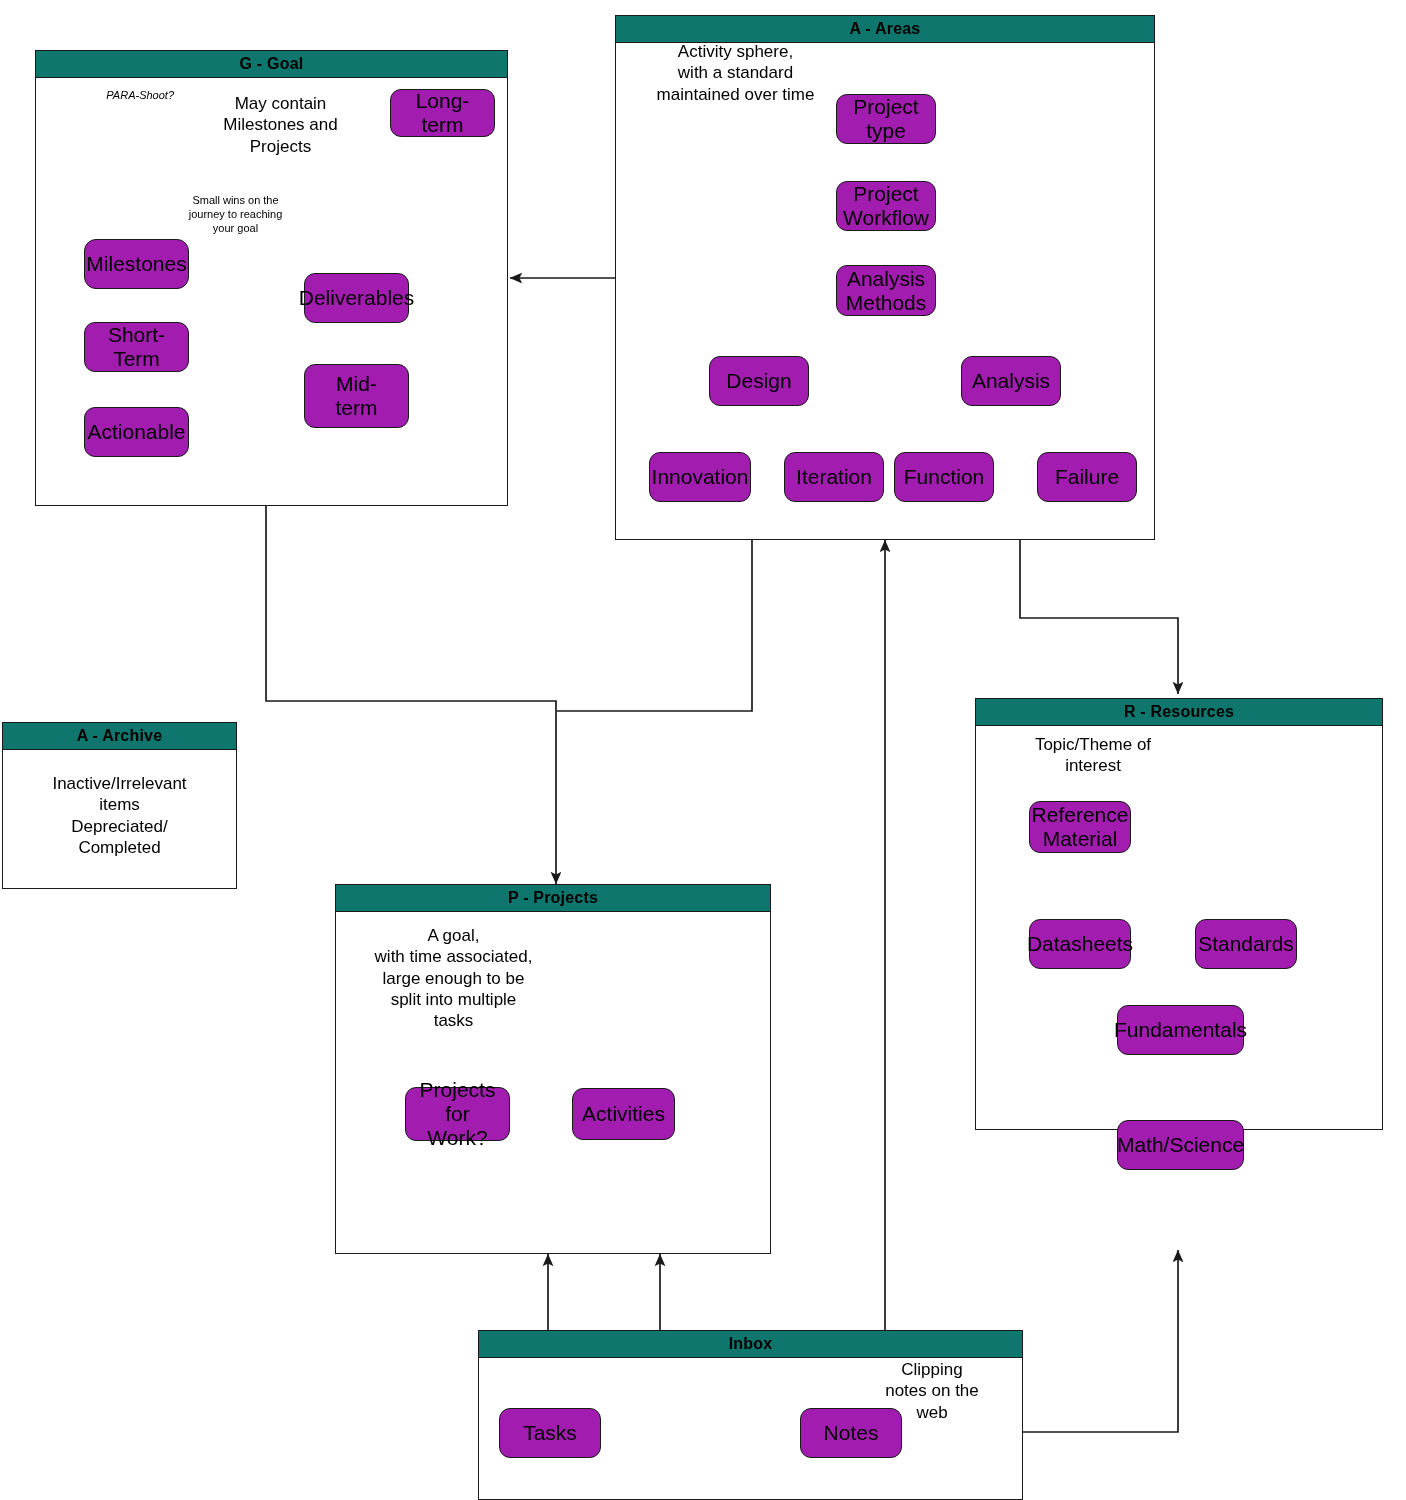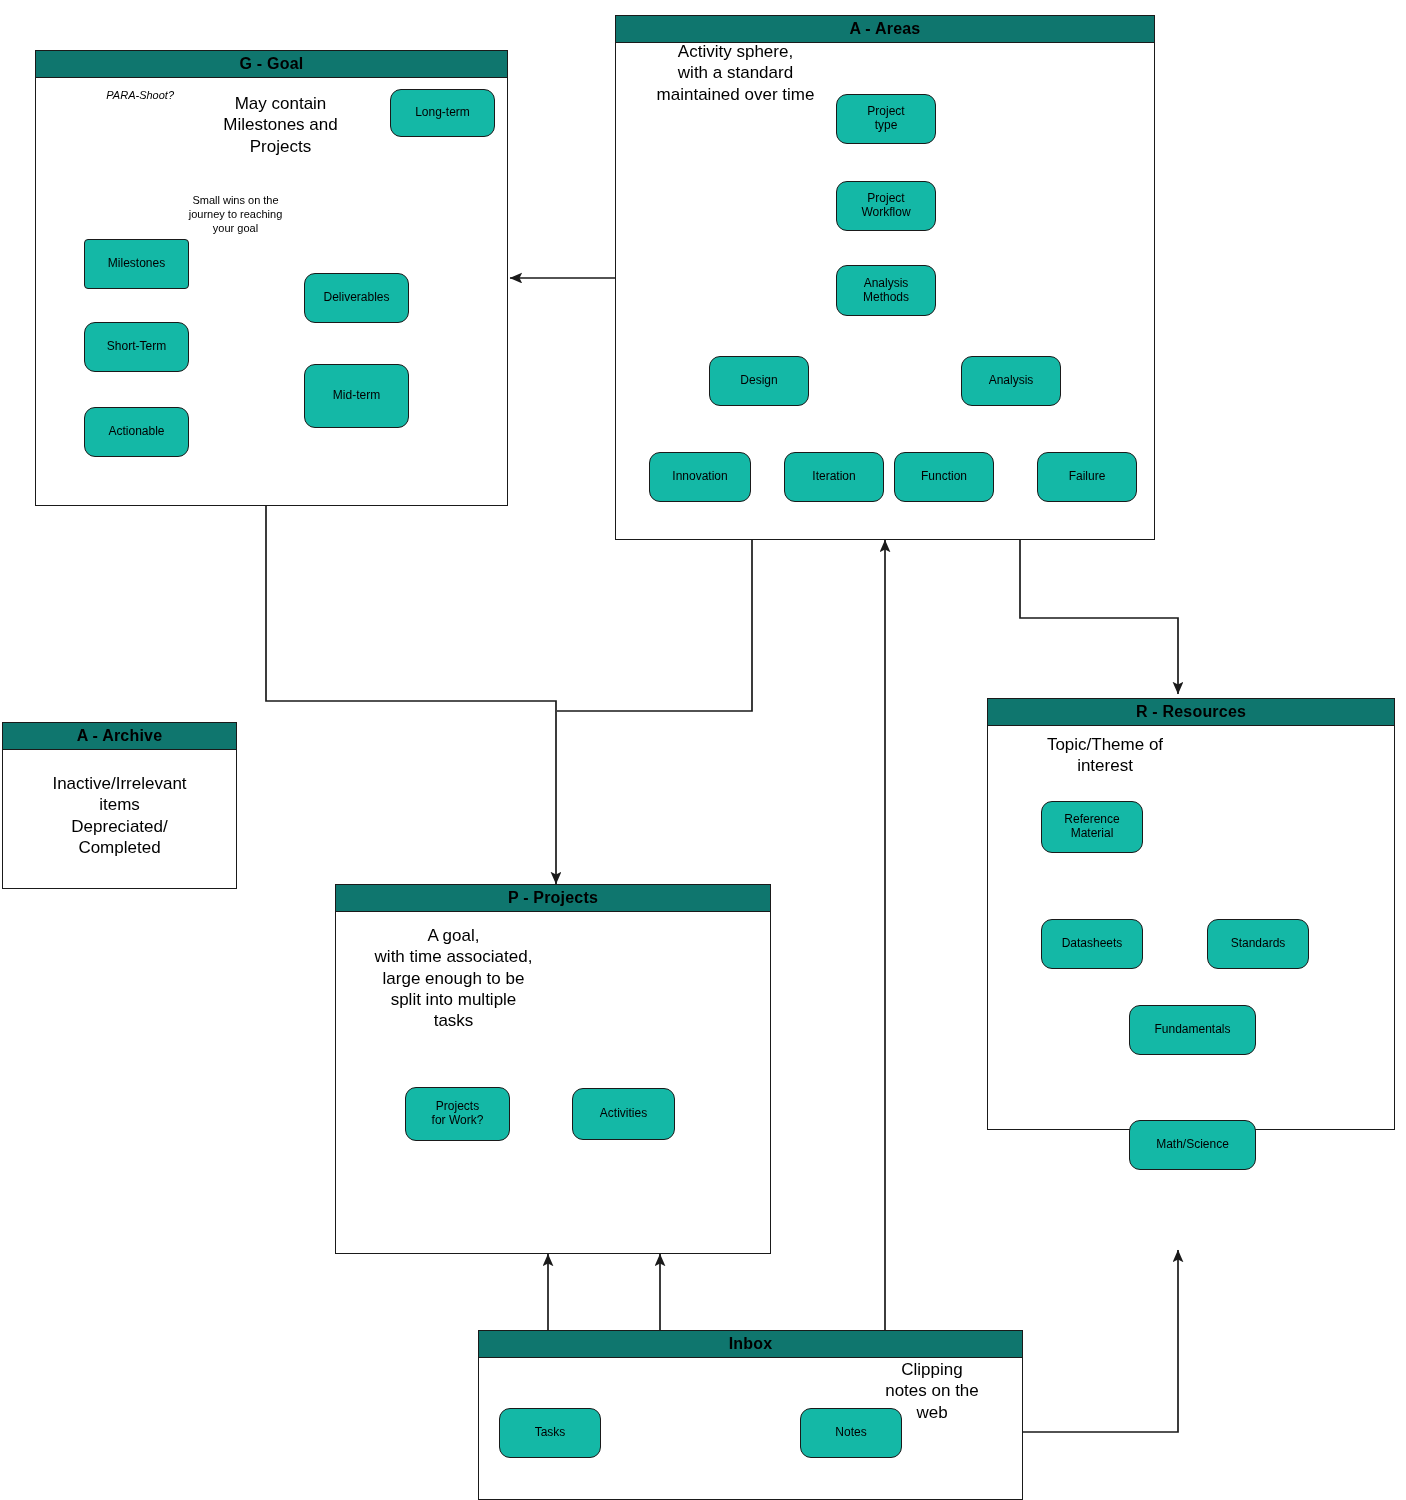--- a/index.html
+++ b/index.html
@@ -42,31 +42,31 @@
     border-bottom:1.4px solid #1a1a1a;
     background:#0f766e;
     letter-spacing:0.2px;
   }
   
   .node{
     position:absolute;
     box-sizing:border-box;
     border:1.3px solid #1a1a1a;
     border-radius:11px;
-    background:#14b8a6;
+    background:#a21caf;
     display:flex;
     align-items:center;
     justify-content:center;
     text-align:center;
-    font-size:12px;
+    font-size:21px;
     line-height:1.13;
     white-space:pre-line;
     padding:2px 12px;
   }
-  .node.sharp{ border-radius:4px; }
+  .node.sharp{ border-radius:12px; }
   
   .ftext{
     position:absolute;
     white-space:pre-line;
     line-height:1.25;
     font-size:17px;
     text-align:center;
   }
   .ftext.small{ font-size:11px; line-height:1.25; }
   .ftext.left{ text-align:right;font-style:italic; }
@@ -199,21 +199,21 @@
 large enough to be
 split into multiple
 tasks</div>
 
     <div class="node" style="left:69px; top:202px; width:105px; height:54px;">Projects
 for Work?</div>
 
     <div class="node" style="left:236px; top:203px; width:103px; height:52px;">Activities</div>
   </div>
 
-  <div class="container" style="left:975px; top:698px; width:408px; height:432px;margin-left:12px;">
+  <div class="container" style="left:975px; top:698px; width:408px; height:432px;">
     <div class="ctitle">R - Resources</div>
 
     <div class="ftext" style="left:17px; top:35px; width:200px;">Topic/Theme of
 interest</div>
 
     <div class="node" style="left:53px; top:102px; width:102px; height:52px;">Reference
 Material</div>
 
     <div class="node" style="left:53px; top:220px; width:102px; height:50px;">Datasheets</div>
 

